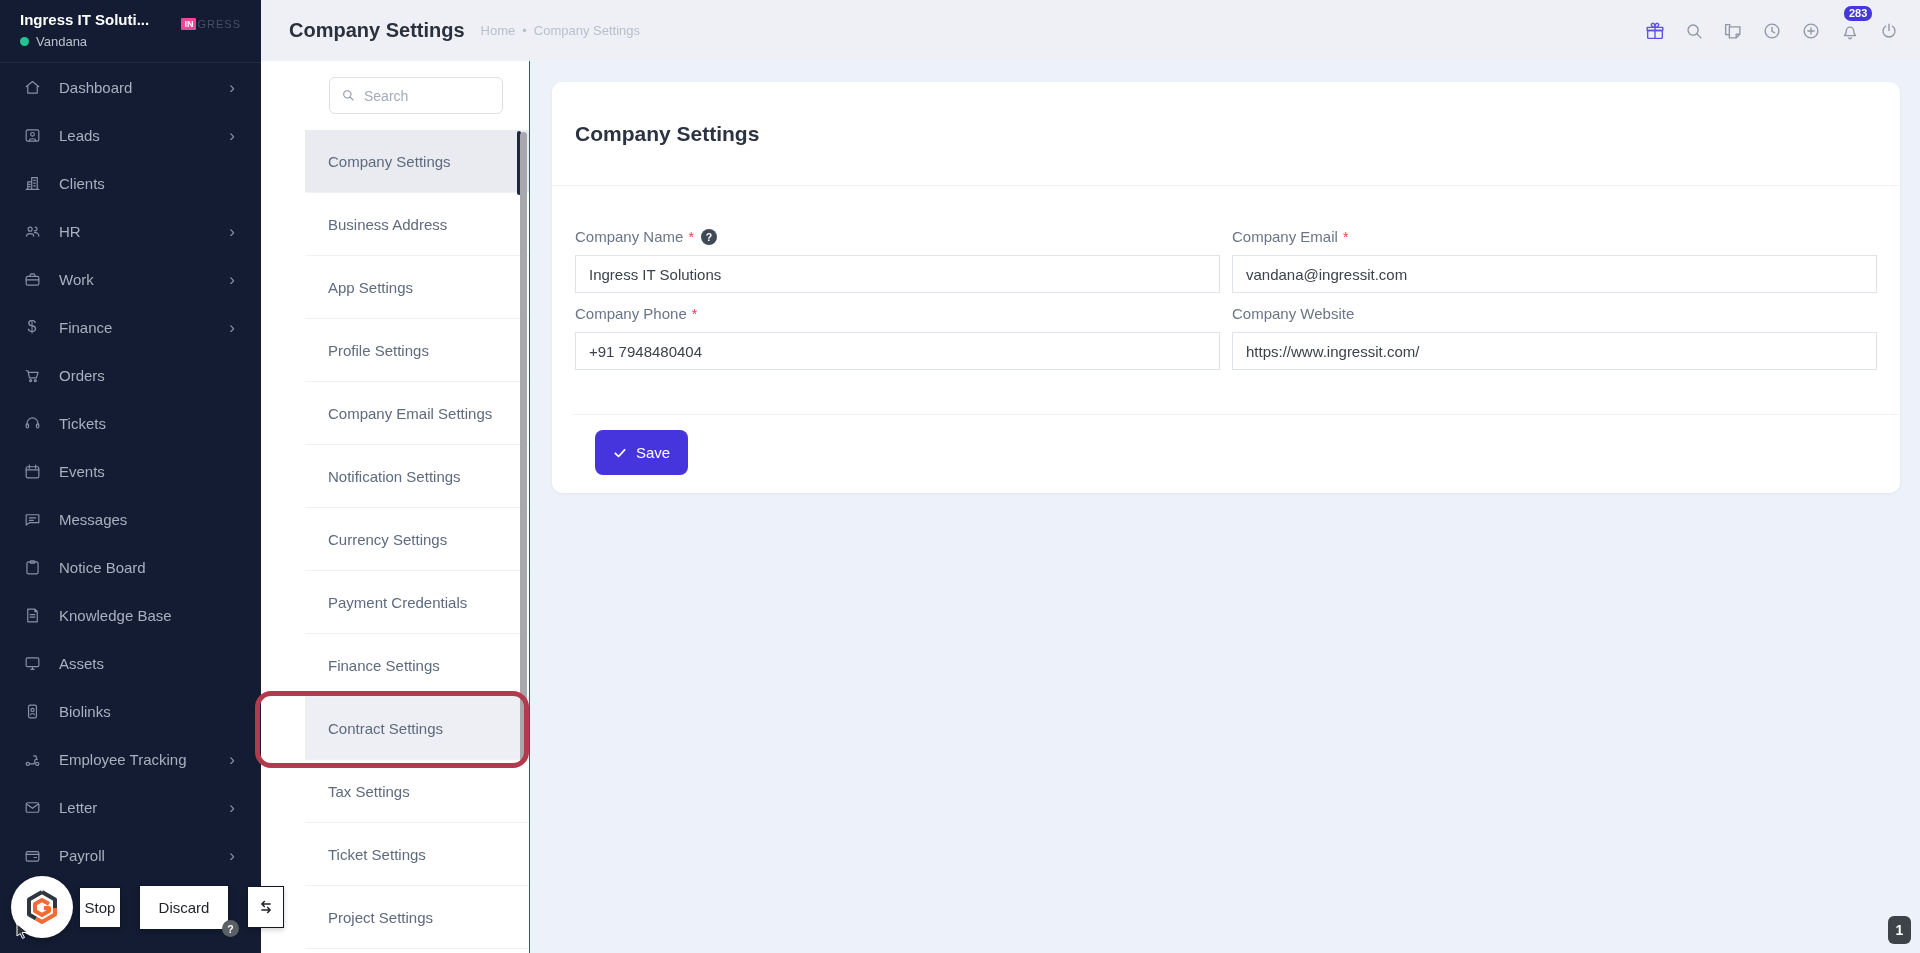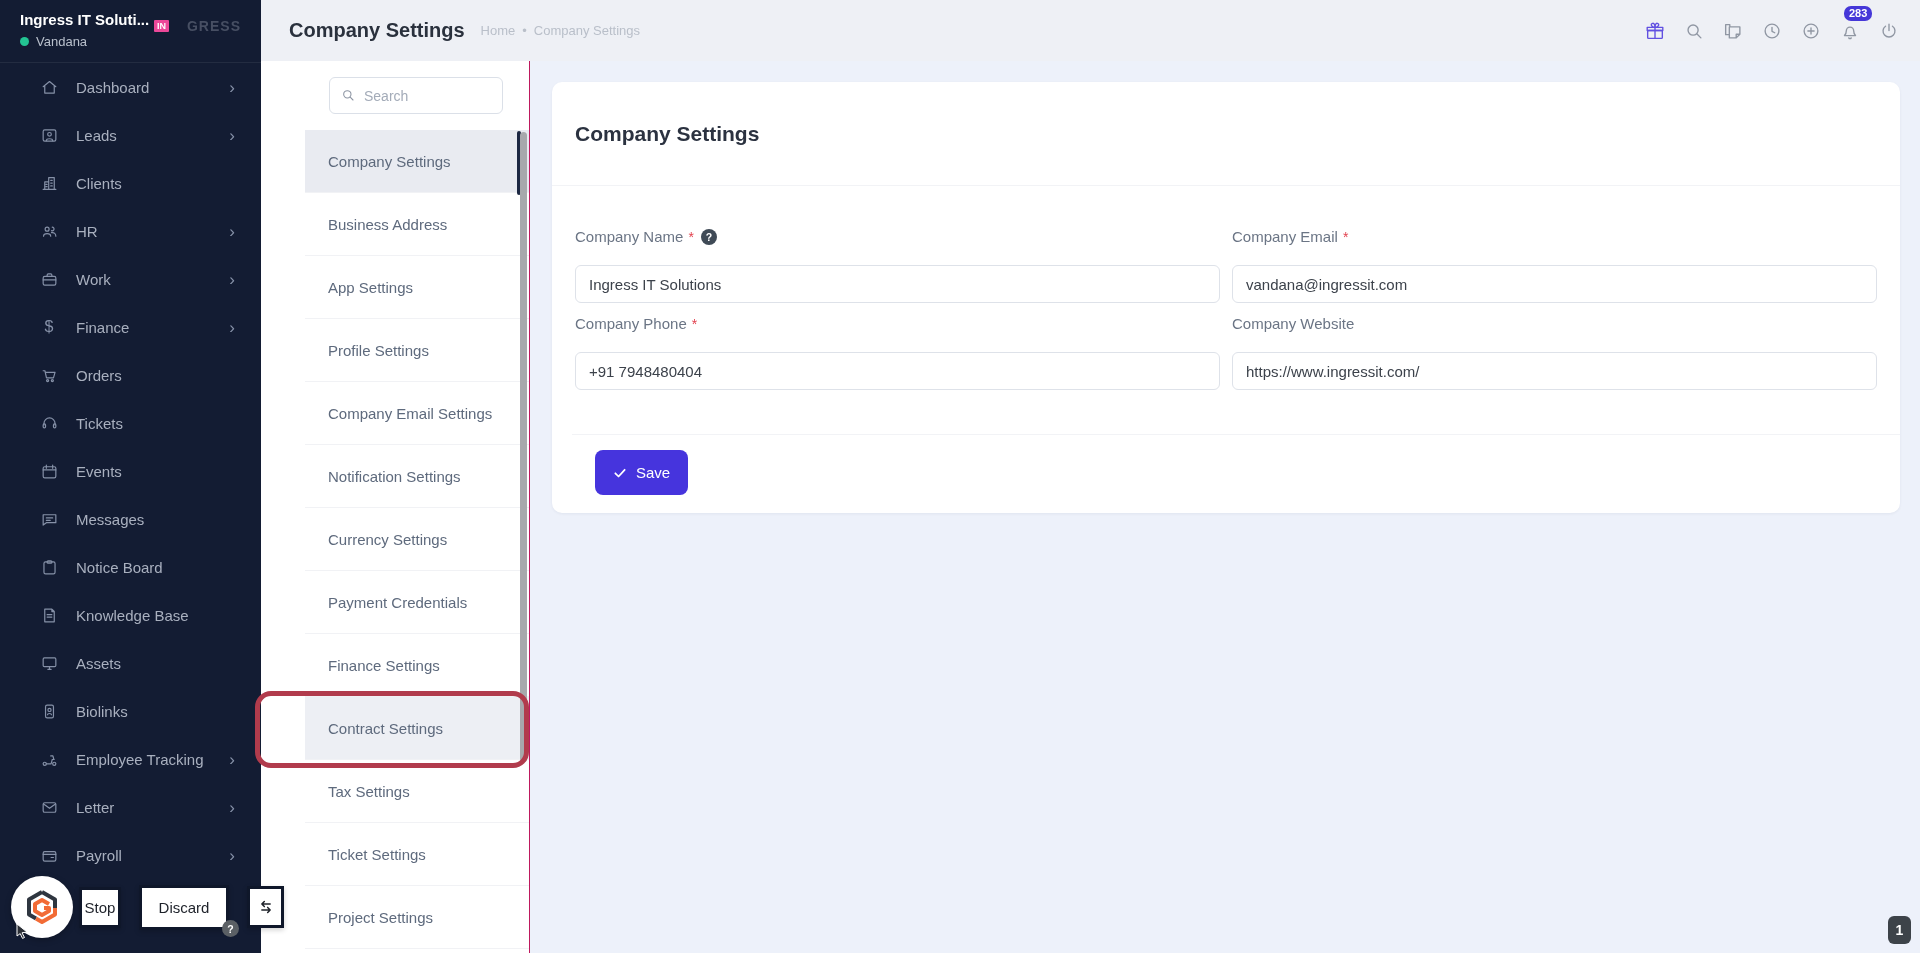--- a/index.html
+++ b/index.html
@@ -9,22 +9,22 @@
 
   
   .sidebar { position:absolute; left:0; top:0; width:261px; height:953px; background:#131c33; z-index:5; }
   .side-head { height:63px; padding:11px 18px 0 20px; position:relative; border-bottom:1px solid rgba(255,255,255,.07); }
   .co-name { color:#ffffff; font-size:15px; font-weight:700; white-space:nowrap; overflow:hidden; }
   .user-row { display:flex; align-items:center; gap:7px; margin-top:6px; }
   .dot { width:9px; height:9px; border-radius:50%; background:#23c493; }
   .user-name { color:#b9c0cc; font-size:13px; }
   .side-logo { position:absolute; right:20px; top:18px; display:flex; align-items:center; }
   .side-logo .in { background:#ec4899; color:#fff; font-size:9px; font-weight:700; padding:1px 3px; border-radius:1px; }
-  .side-logo .gress { color:#474f63; font-size:14px; font-weight:700; letter-spacing:1px; margin-left:18px; }
-  .side-nav { padding-top:0;margin-left:17px; }
+  .side-logo .gress { color:#474f63; font-size:11px; font-weight:400; letter-spacing:1px; margin-left:1px; }
+  .side-nav { padding-top:0; }
   .s-item { height:48px; display:flex; align-items:center; padding:0 26px 0 22px; cursor:pointer; }
   .s-ic { width:20px; height:20px; color:#8691a8; flex:0 0 20px; display:flex; align-items:center; justify-content:center; }
   .s-ic svg { width:19px; height:19px; stroke:currentColor; fill:none; stroke-width:1.5; stroke-linecap:round; stroke-linejoin:round; }
   .s-ic .glyph { font-size:16px; color:#8691a8; }
   .s-lbl { color:#a9b0bf; font-size:15px; margin-left:17px; flex:1; white-space:nowrap; }
   .s-chev { color:#8691a8; font-size:17px; line-height:1; }
 
   
   .panel { position:absolute; left:261px; top:61px; width:269px; height:892px; background:#ffffff; border-right:1px solid #be185d; z-index:4;padding-left:44px; }
   .search-wrap { height:69px; padding:16px 26px 0 24px; }
@@ -52,31 +52,31 @@
 
   
   .main { position:absolute; left:530px; top:61px; width:1390px; height:892px; background:#edf1fa; }
   .card { position:absolute; left:22px; top:21px; width:1348px; background:#ffffff; border-radius:10px; box-shadow:0 1px 3px rgba(20,30,60,.06); }
   .card-head { height:104px; display:flex; align-items:center; padding:0 23px; border-bottom:1px solid #f2f3f6; }
   .card-title { font-size:21px; font-weight:600; color:#2b3240; }
   .card-form { padding:42px 23px 0; display:grid; grid-template-columns:1fr 1fr; column-gap:40px; row-gap:26px;gap:12px; }
   .f-label { font-size:15px; color:#6b7585; display:flex; align-items:center; }
   .f-req { color:#e2414e; margin-left:5px; font-size:14px; }
   .f-help { width:16px; height:16px; border-radius:50%; background:#3f4a56; color:#fff; font-size:10.5px; font-weight:700; display:inline-flex; align-items:center; justify-content:center; margin-left:7px; }
-  .f-input { width:100%; height:38px; margin-top:20px; border:1px solid #dee2e9; border-radius:6px; padding:0 13px; font-size:15px; color:#3c424b; outline:none; background:#fff; font-family:inherit; }
+  .f-input { width:100%; height:38px; margin-top:10px; border:1px solid #dee2e9; border-radius:0; padding:0 13px; font-size:15px; color:#3c424b; outline:none; background:#fff; font-family:inherit; }
   .card-foot { margin-top:44px; border-top:1px solid #f2f3f6; padding:15px 23px 18px;margin-left:20px; }
   .save-btn { display:inline-flex; align-items:center; gap:9px; height:45px; padding:0 18px; background:#4634dd; color:#fff; font-size:15px; border:none; border-radius:8px; cursor:pointer; font-family:inherit; }
   .save-btn svg { width:14px; height:14px; stroke:#fff; stroke-width:3; fill:none; stroke-linecap:round; stroke-linejoin:round; }
 
   
   .annotation { position:absolute; left:255px; top:691px; width:274px; height:77px; border:5px solid #b13b4c; border-radius:16px; z-index:50; pointer-events:none; }
 
   
   .rec-circle { position:absolute; left:11px; top:876px; width:62px; height:62px; background:#fff; border-radius:50%; z-index:60; display:flex; align-items:center; justify-content:center; box-shadow:0 2px 6px rgba(0,0,0,.25); }
-  .rec-btn { position:absolute; background:#fff; border:3px solid #0f172a; border-radius:0; z-index:60; display:flex; align-items:center; justify-content:center; font-size:15px; color:#1d2129; cursor:pointer; box-shadow:0 2px 5px rgba(0,0,0,.18); font-family:inherit; }
+  .rec-btn { position:absolute; background:#fff; border:1px solid #0f172a; border-radius:0; z-index:60; display:flex; align-items:center; justify-content:center; font-size:15px; color:#1d2129; cursor:pointer; box-shadow:0 2px 5px rgba(0,0,0,.18); font-family:inherit; }
   .stop-btn { left:79px; top:887px; width:42px; height:41px; }
   .discard-btn { left:139px; top:885px; width:90px; height:45px; }
   .swap-btn { left:247px; top:886px; width:37px; height:42px; }
   .swap-btn svg { width:20px; height:20px; stroke:#20242b; fill:none; stroke-width:1.8; stroke-linecap:round; stroke-linejoin:round; }
   .help-dot { position:absolute; left:222px; top:920px; width:17px; height:17px; border-radius:50%; background:#5b6065; color:#fff; font-size:10.5px; font-weight:700; display:flex; align-items:center; justify-content:center; z-index:61; }
   .cursor-arrow { position:absolute; left:15px; top:923px; z-index:62; }
 
   
   .page-badge { position:absolute; left:1888px; top:916px; width:23px; height:28px; background:#3d4349; border-radius:6px; color:#fff; font-size:14px; font-weight:700; display:flex; align-items:center; justify-content:center; z-index:60; }
 </style>

